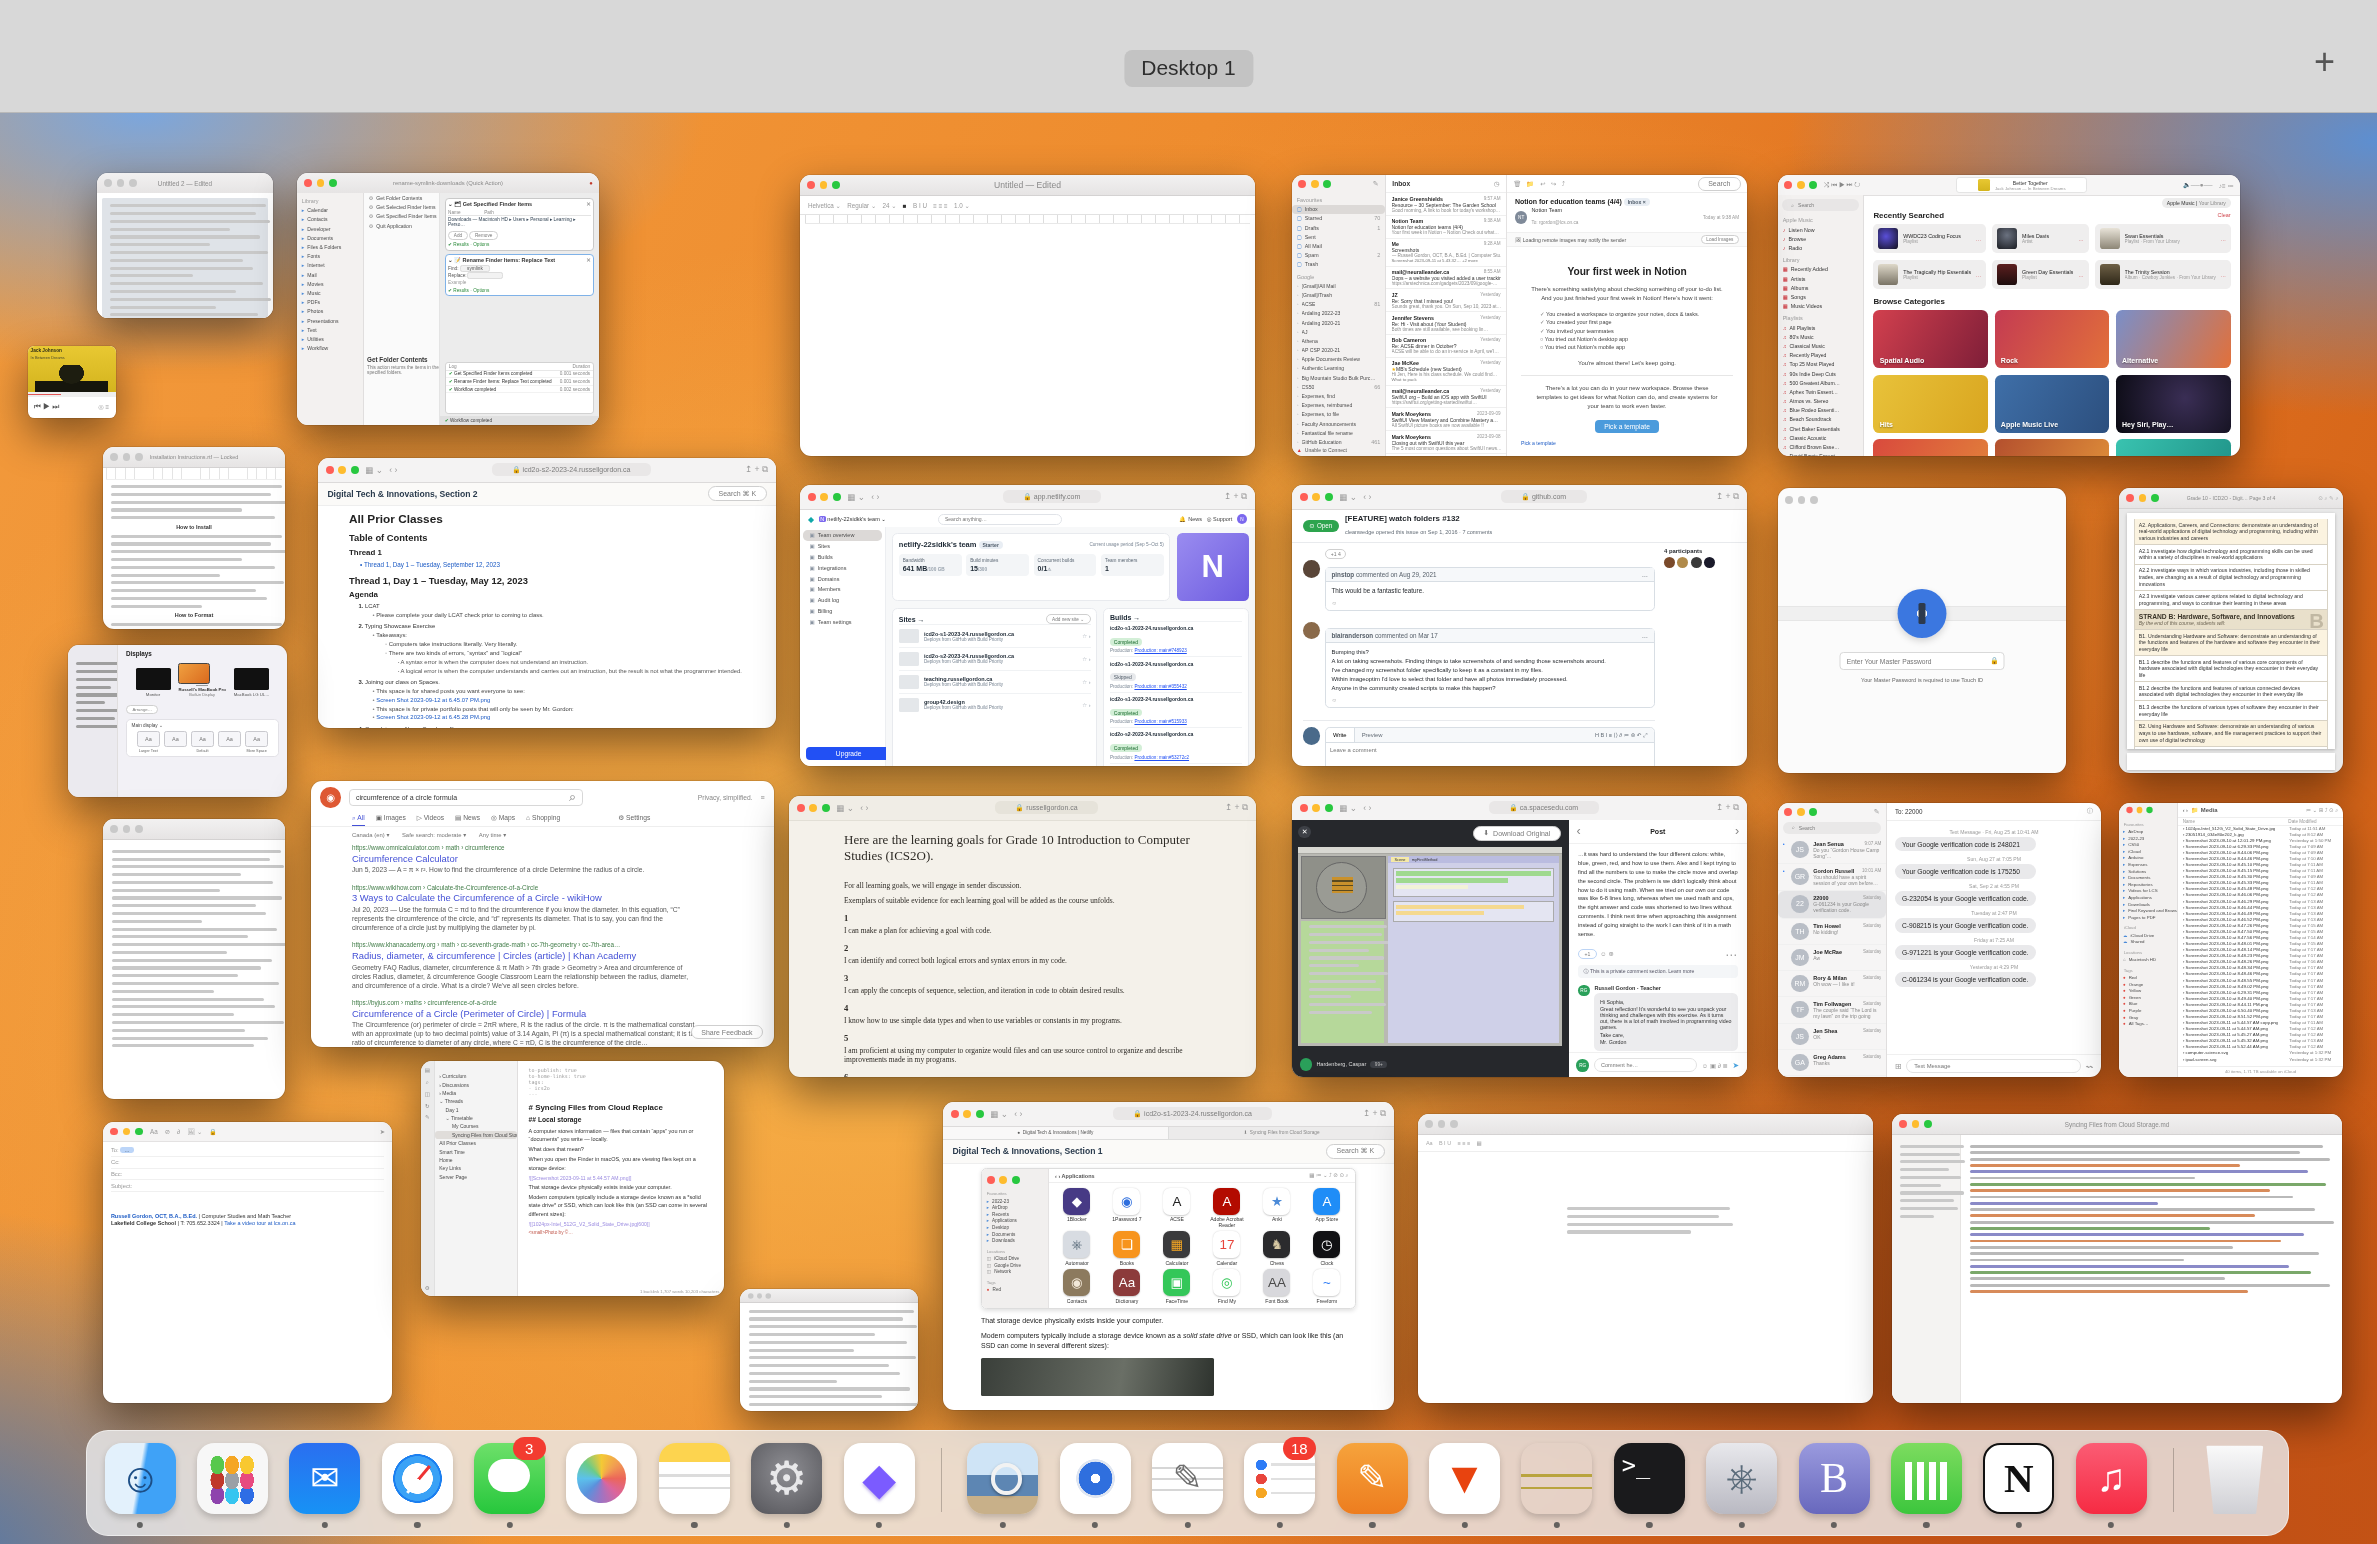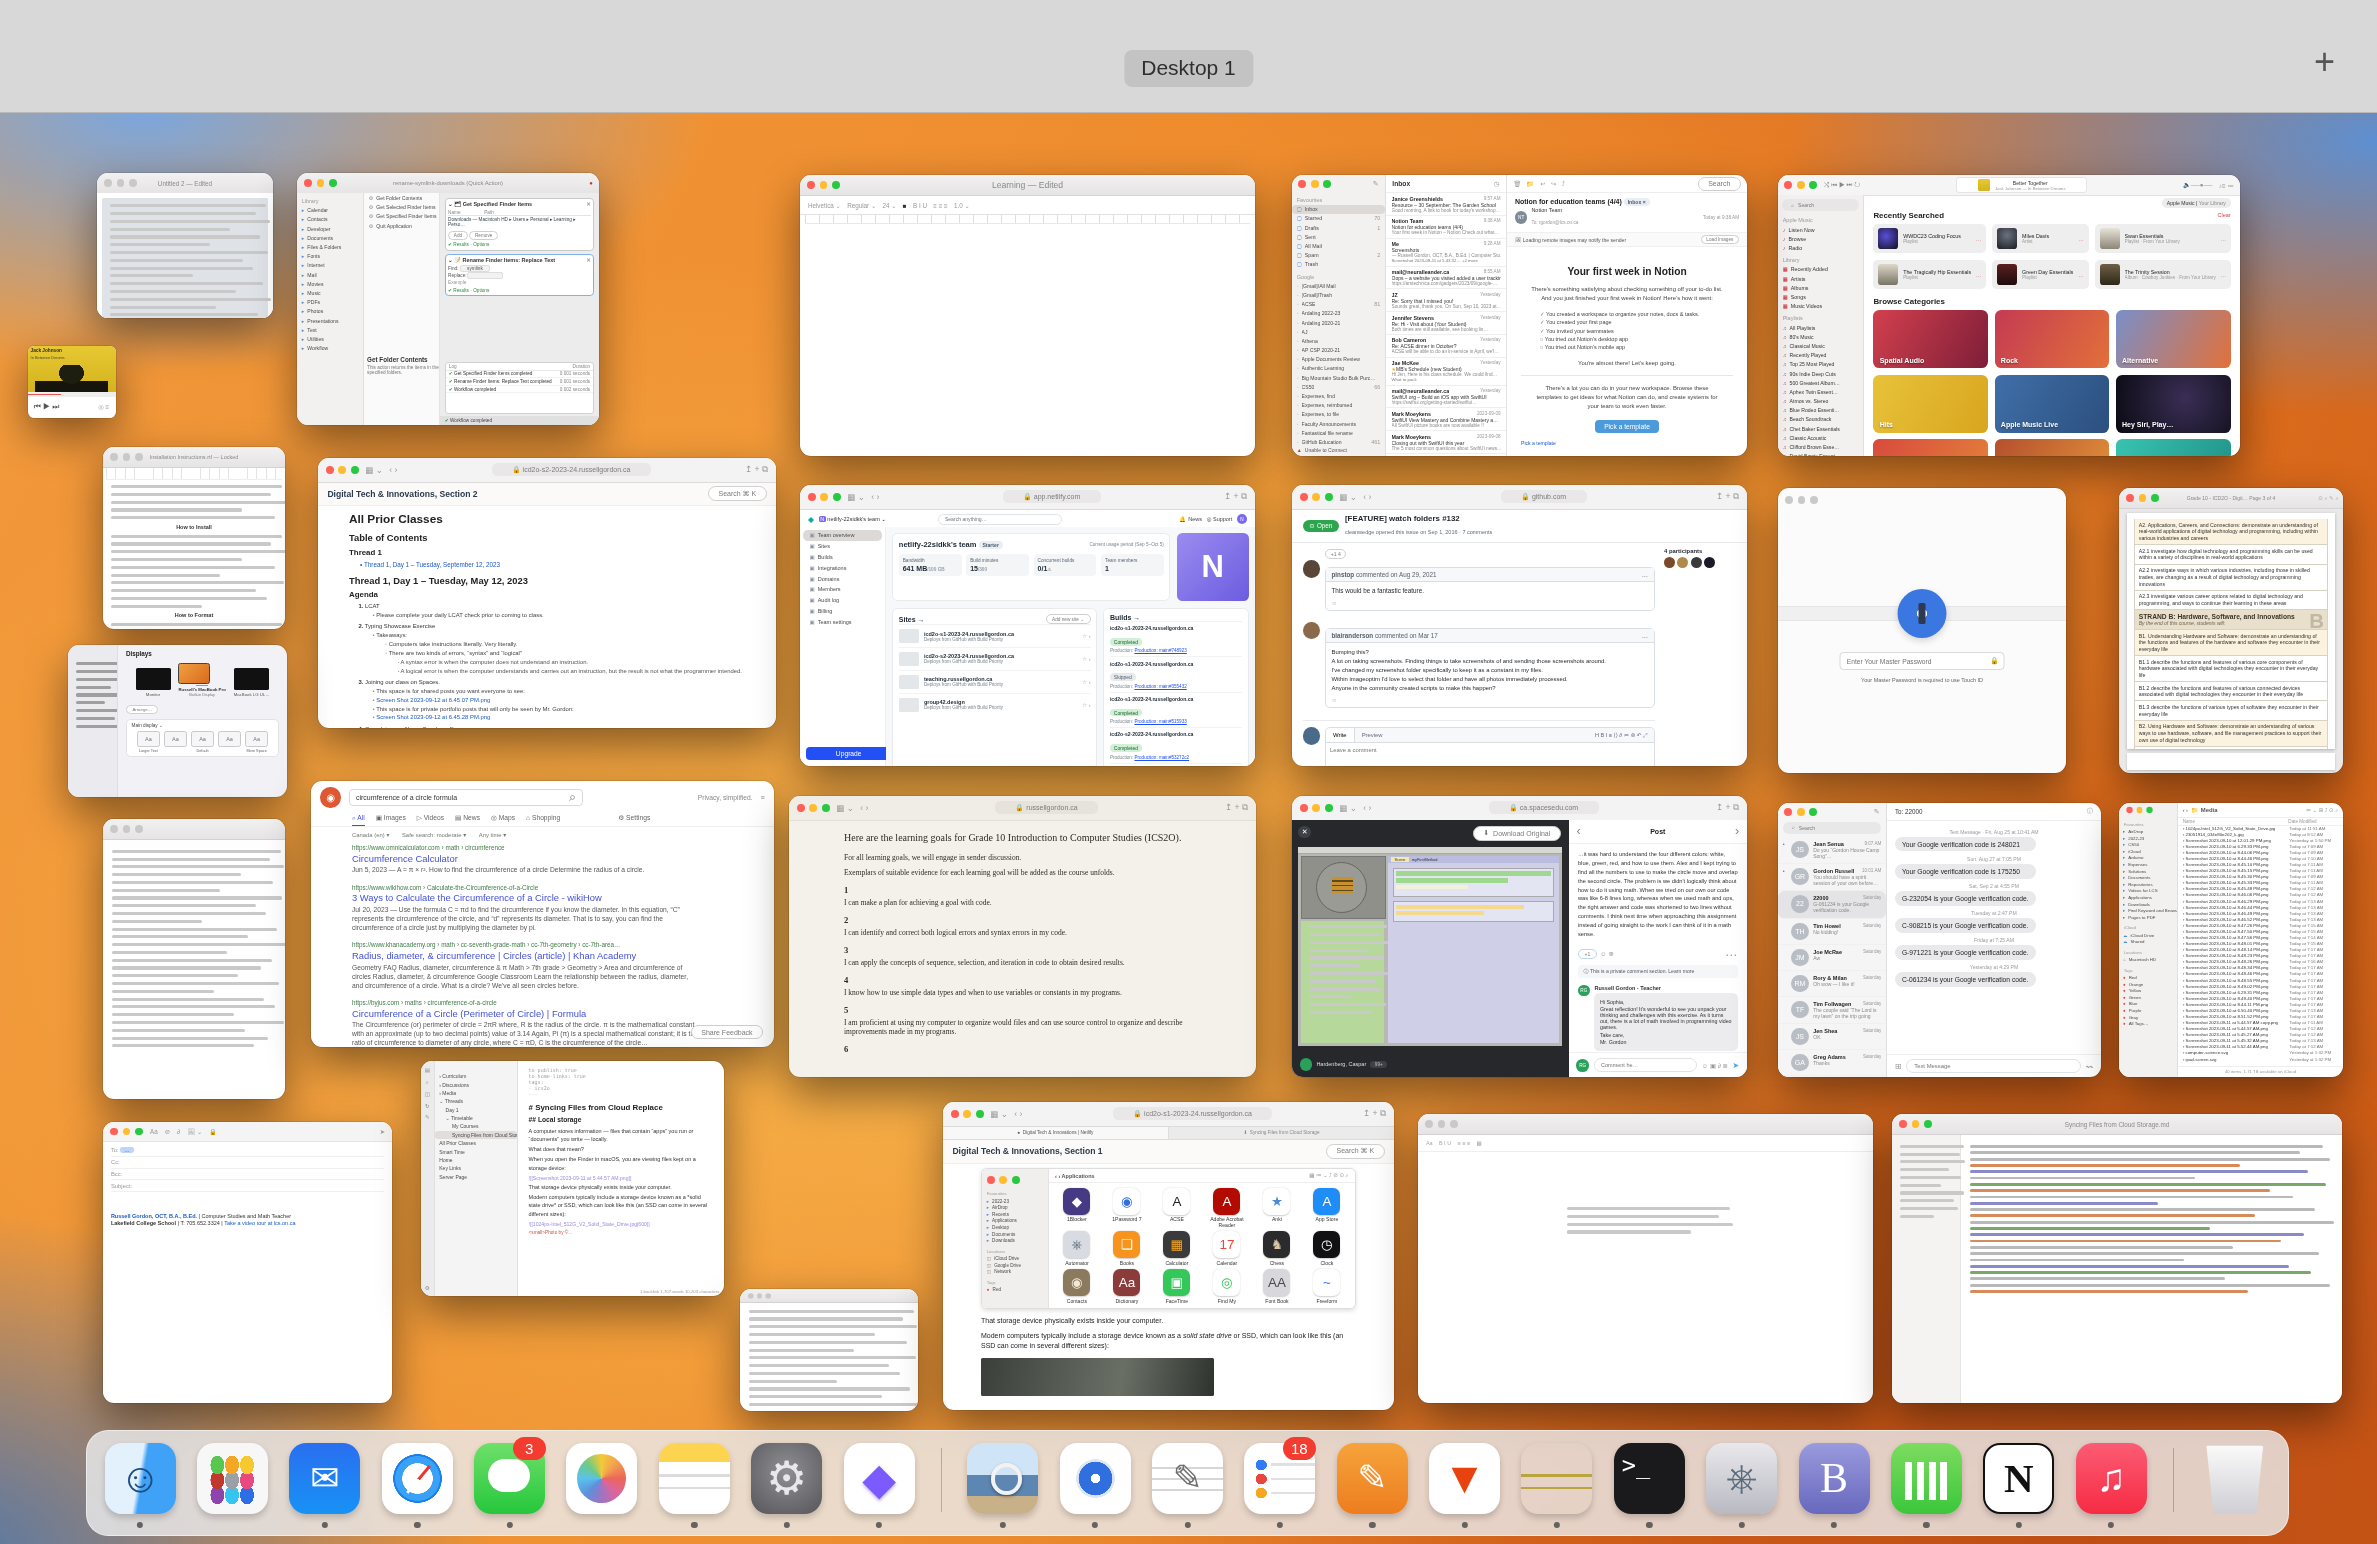--- a/index.html
+++ b/index.html
@@ -327,21 +327,21 @@
       </div>
 </section>
 
 <section class="win" style="left:800px;top:175px;width:455px;height:281px">
   <div class="tb">
         <span class="tl">
           <i></i>
           <i></i>
           <i></i>
         </span>
-        <span>Learning — Edited</span>
+        <span>Untitled — Edited</span>
       </div>
   <div style="height:17.3px;border-bottom:0.8px solid #e2e2e2;display:flex;align-items:center;gap:6.3px;padding:0 7.9px;font-size:6.3px;color:#999">
         <span>Helvetica ⌄</span>
         <span>Regular ⌄</span>
         <span>24 ⌄</span>
         <span style="color:#333">■</span>
         <span>B I U</span>
         <span>≡ ≡ ≡</span>
         <span>1.0 ⌄</span>
       </div>
@@ -1414,21 +1414,21 @@
           <i></i>
         </span>
         <span>▦ ⌄</span>
         <span>‹ ›</span>
         <span class="sp"></span>
         <span class="url" style="background:#e6e3da">🔒 <span>russellgordon.ca</span></span>
         <span class="sp"></span>
         <span>↥ + ⧉</span>
       </div>
   <div style="padding:11px 55px;font-family:'Liberation Serif',serif;color:#2e2b26">
-    <div style="font-size:10px;margin-bottom:10px">Here are the learning goals for Grade 10 Introduction to Computer Studies (ICS2O).</div>
+    <div style="font-size:13px;margin-bottom:17px">Here are the learning goals for Grade 10 Introduction to Computer Studies (ICS2O).</div>
     <div style="font-size:7.5px;margin-bottom:6.3px">For all learning goals, we will engage in sender discussion.</div>
     <div style="font-size:7.5px;margin-bottom:6.3px">Exemplars of suitable evidence for each learning goal will be added as the course unfolds.</div>
     <div>
 
     <div>
             <div style="font-size:8.6px;font-weight:bold;margin:7.9px 0 3.1px">1</div>
             <div style="font-size:7.5px">I can make a plan for achieving a goal with code.</div>
           </div>
           <div>
             <div style="font-size:8.6px;font-weight:bold;margin:7.9px 0 3.1px">2</div>

